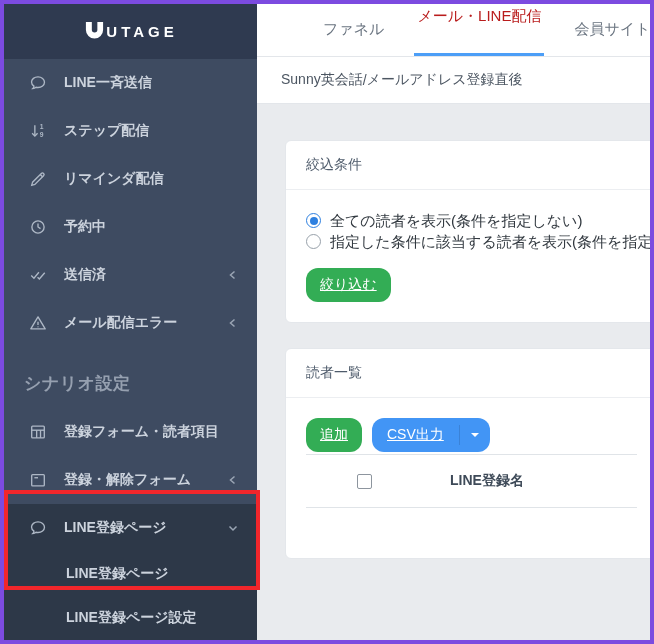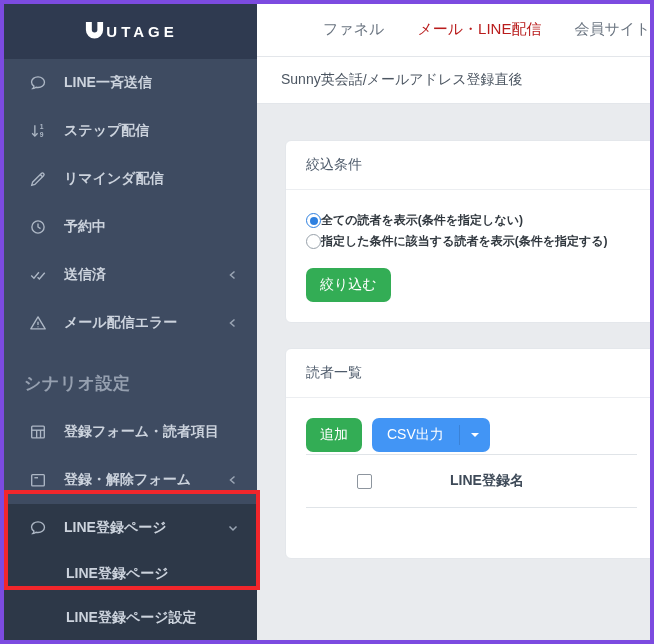--- a/index.html
+++ b/index.html
@@ -27,49 +27,49 @@
               padding-left:62px; font-size:14px; font-weight:600; color:#ccd3dd;
               cursor:pointer; white-space:nowrap; }
 
   
   .red-box { position:absolute; left:0; top:486px; width:256px; height:100px;
              border:4px solid #f1262b; z-index:6; pointer-events:none; }
 
   
   .main { flex:1 1 auto; min-width:0; display:flex; flex-direction:column; background:#e9ebee; }
   .topnav { height:53px; flex:0 0 53px; background:#fff; border-bottom:1px solid #e3e6ea;
-            display:flex; align-items:flex-start; padding-left:36px; gap:27px; }
+            display:flex; align-items:flex-end; padding-left:36px; gap:27px; }
   .burger { width:25px; display:flex; flex-direction:column; gap:4px; cursor:pointer; }
   .burger span { display:block; height:2px; background:#6d7784; border-radius:1px; }
   .tab { font-size:15px; color:#6a7480; padding:16px 3px 14px 3px; cursor:pointer;
          white-space:nowrap; border-bottom:3px solid transparent; }
   .tab.active { color:#b91c1c; border-bottom-color:#4c9ef7; padding-bottom:27px; }
 
   .breadcrumb { height:47px; flex:0 0 47px; background:#fff; border-bottom:1px solid #e3e6ea;
                 display:flex; align-items:center; padding-left:24px; 
                 font-size:14px; color:#4c5662; white-space:nowrap; }
 
   .content { flex:1 1 auto; padding:36px 0 0 28px; overflow:hidden; }
   .panel { background:#fff; border:1px solid #e4e7eb; border-radius:6px;
            overflow:hidden; margin-right:-8px; }
   .panel + .panel { margin-top:25px; }
   .panel-header { padding:15px 20px; font-size:14px; color:#4e5b6b;
                   border-bottom:1px solid #eceef1; }
   .panel-body { padding:20px; }
 
-  .radio-row { display:flex; align-items:center; gap:0; font-size:12px;
-               color:#31383f; line-height:21px; white-space:nowrap; cursor:pointer;font-weight:bold; }
+  .radio-row { display:flex; align-items:center; gap:9px; font-size:15px;
+               color:#31383f; line-height:21px; white-space:nowrap; cursor:pointer; }
   .radio { width:15px; height:15px; flex:0 0 15px; border-radius:50%;
            border:1px solid #98a1aa; background:#fff; position:relative; }
   .radio.selected { border:1.5px solid #2e80e0; }
   .radio.selected::after { content:""; position:absolute; left:2.5px; top:2.5px;
            width:8px; height:8px; border-radius:50%; background:#2e80e0; }
 
-  .btn { display:inline-flex; align-items:center; border:none; border-radius:7px;
-         color:#fff; font-size:14px; cursor:pointer; font-family:inherit; }
+  .btn { display:inline-flex; align-items:center; border:none; border-radius:12px;
+         color:#fff; font-size:14px; cursor:pointer; font-family:inherit;text-decoration:underline; }
   .btn-green { background:#33ad55; padding:8px 14px; }
   .filter-btn { margin-top:16px; }
   .btn-row { display:flex; gap:10px; }
   .btn-blue { background:#4295f5; padding:0; overflow:hidden; }
   .csv-main { padding:8px 15px; }
   .csv-caret { padding:8px 11px; border-left:1px solid rgba(0,0,0,.12);
                display:flex; align-items:center; }
   .caret-down { width:0; height:0; border-left:4px solid transparent;
                 border-right:4px solid transparent; border-top:4px solid #fff; }
 

